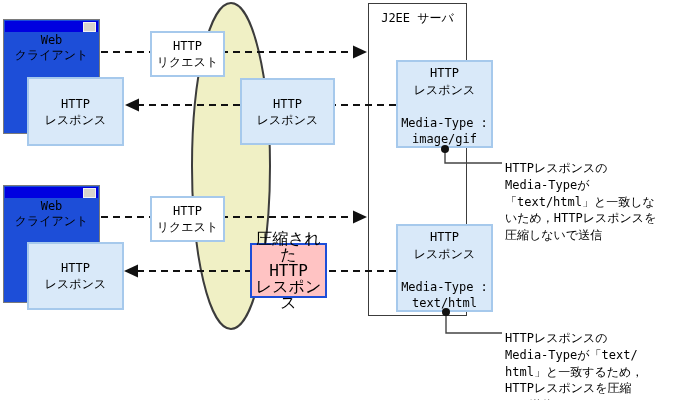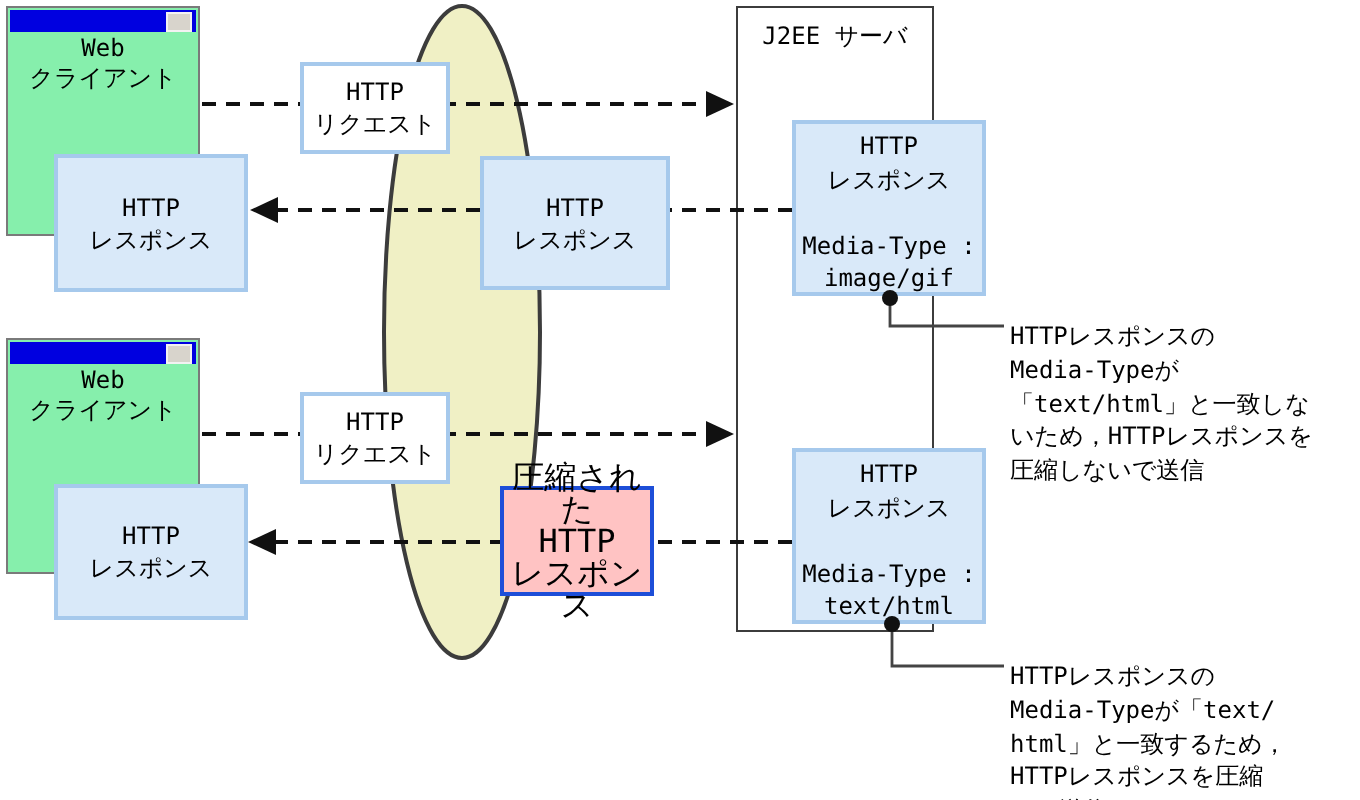--- a/index.html
+++ b/index.html
@@ -4,21 +4,21 @@
 <style>
   html,body{margin:0;padding:0;background:#fff;}
   #stage{
     position:relative;width:680px;height:400px;background:#ffffff;overflow:hidden;
     font-family:"DejaVu Sans Mono","Liberation Mono",monospace;color:#000;
   }
   .layer{position:absolute;left:0;top:0;width:680px;height:400px;pointer-events:none;}
   .abs{position:absolute;box-sizing:border-box;}
   .pre{white-space:pre-line;}
   
-  .window{background:#86efac;border:1px solid #7a7a7a;z-index:3;}
+  .window{background:#1d4ed8;border:1px solid #7a7a7a;z-index:3;margin-top:16px;}
   .titlebar{position:absolute;left:1px;right:1px;top:1px;height:11px;background:#0000e0;}
   .tb-btn{position:absolute;right:2px;top:1px;width:11px;height:8px;background:#d8d4cc;border:1px solid #f2f2f2;}
   .win-body{position:absolute;left:0;right:0;top:13px;text-align:center;font-size:12px;line-height:15px;}
   
   .bluebox{background:#d9e9f9;border:2px solid #a6c9ec;z-index:3;
     display:flex;align-items:center;justify-content:center;text-align:center;
     font-size:12px;line-height:16px;}
   .whitebox{background:#ffffff;border:2px solid #a6c9ec;z-index:3;
     display:flex;align-items:center;justify-content:center;text-align:center;
     font-size:12px;line-height:16px;}

